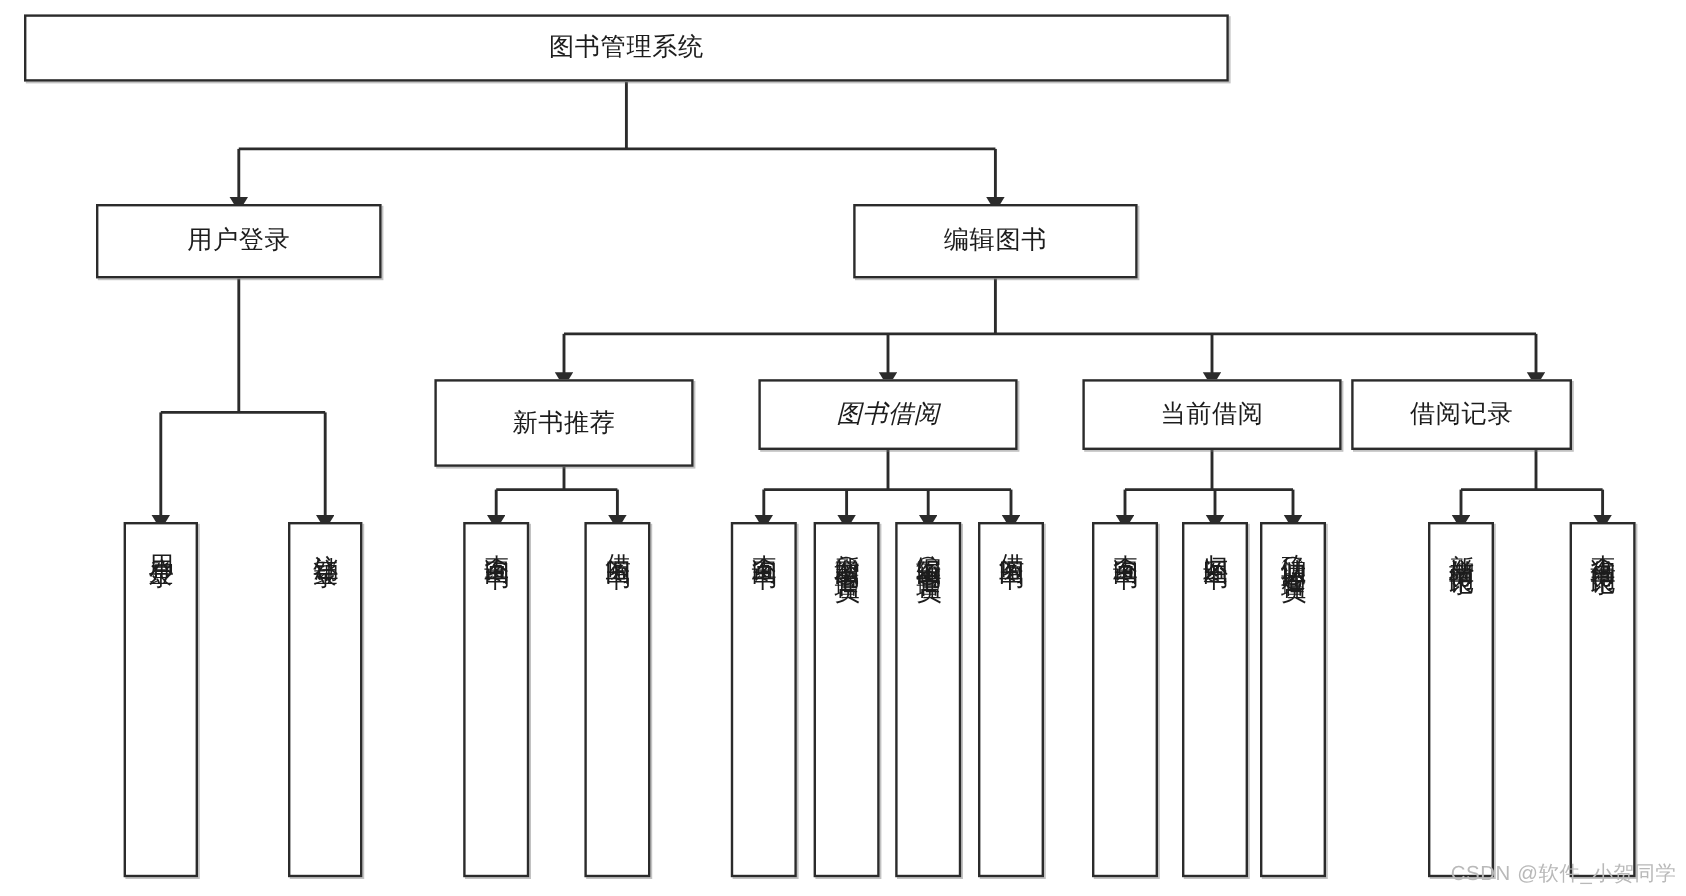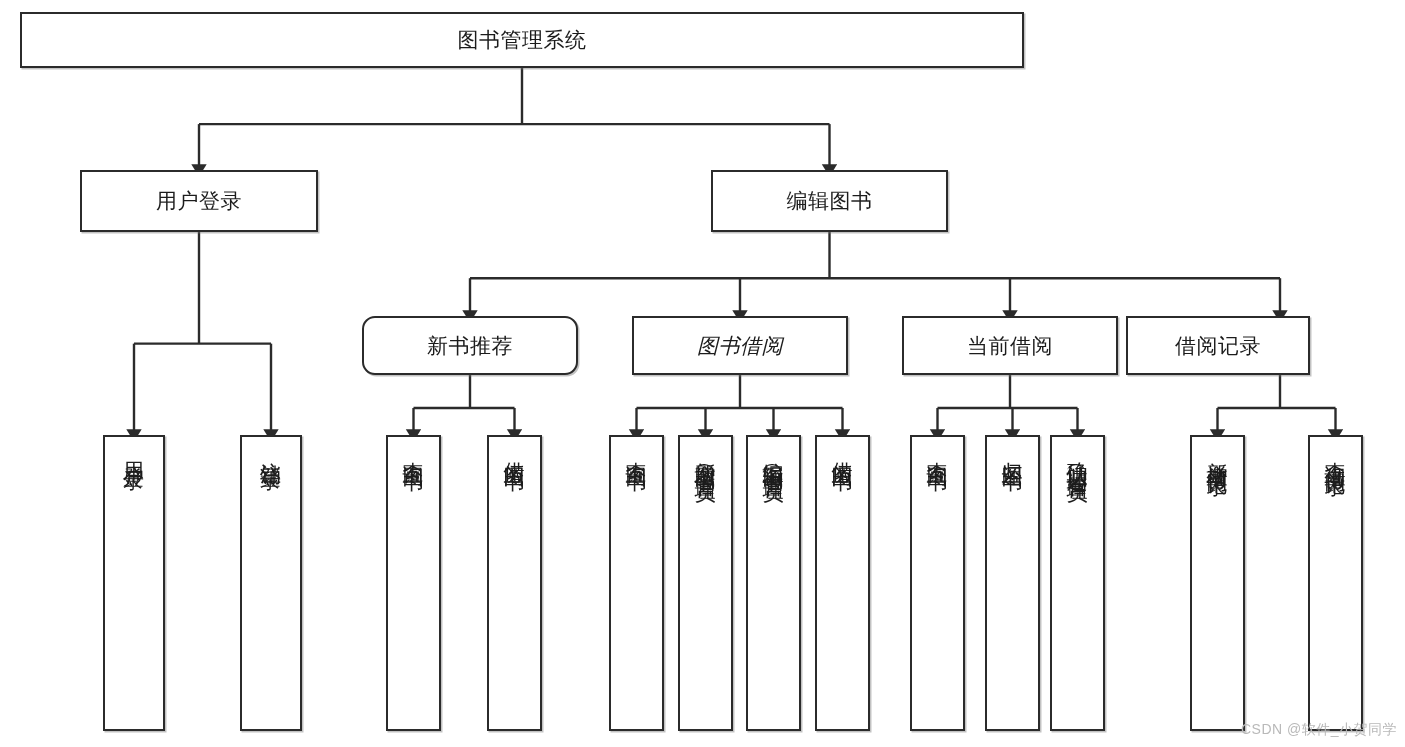--- a/index.html
+++ b/index.html
@@ -53,21 +53,21 @@
     text-orientation: upright;
     font-size: 21px;
     letter-spacing: 3px;
     line-height: 1.0;
     white-space: normal;
   }
   .watermark {
     position: absolute;
     right: 8px;
     bottom: 8px;
-    font-size: 14px;
+    font-size: 17px;
     color: #b9b9b9;
     letter-spacing: 0.5px;
     white-space: nowrap;
   }
 </style>
 </head>
 <body>
 
 <div id="canvas">
 
@@ -117,21 +117,21 @@
   <div id="nodes-layer">
       <div class="node horiz" style="left: 20px; top: 12px; width: 1004px; height: 56px;">
         <span class="lbl">图书管理系统</span>
       </div>
       <div class="node horiz" style="left: 80px; top: 170px; width: 238px; height: 62px;">
         <span class="lbl">用户登录</span>
       </div>
       <div class="node horiz" style="left: 711px; top: 170px; width: 237px; height: 62px;">
         <span class="lbl">编辑图书</span>
       </div>
-      <div class="node horiz" style="left: 362px; top: 316px; width: 216px; height: 59px; border-radius: 13px;">
+      <div class="node horiz" style="left: 362px; top: 316px; width: 216px; height: 73px;">
         <span class="lbl">新书推荐</span>
       </div>
       <div class="node horiz" style="left: 632px; top: 316px; width: 216px; height: 59px; font-style: italic;">
         <span class="lbl">图书借阅</span>
       </div>
       <div class="node horiz" style="left: 902px; top: 316px; width: 216px; height: 59px; justify-content: center;">
         <span class="lbl">当前借阅</span>
       </div>
       <div class="node horiz" style="left: 1126px; top: 316px; width: 184px; height: 59px;">
         <span class="lbl">借阅记录</span>

